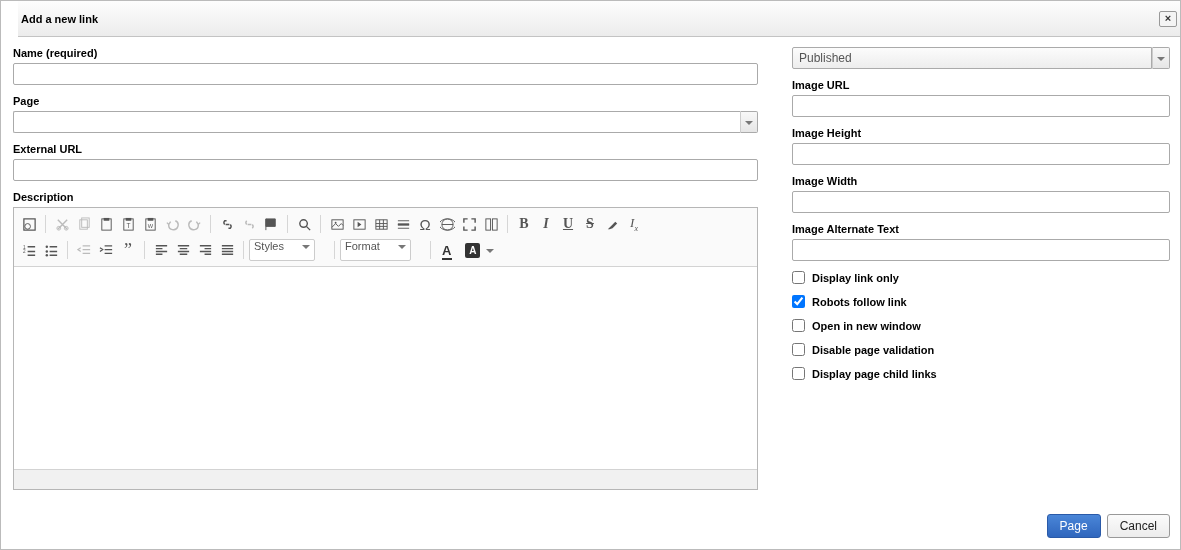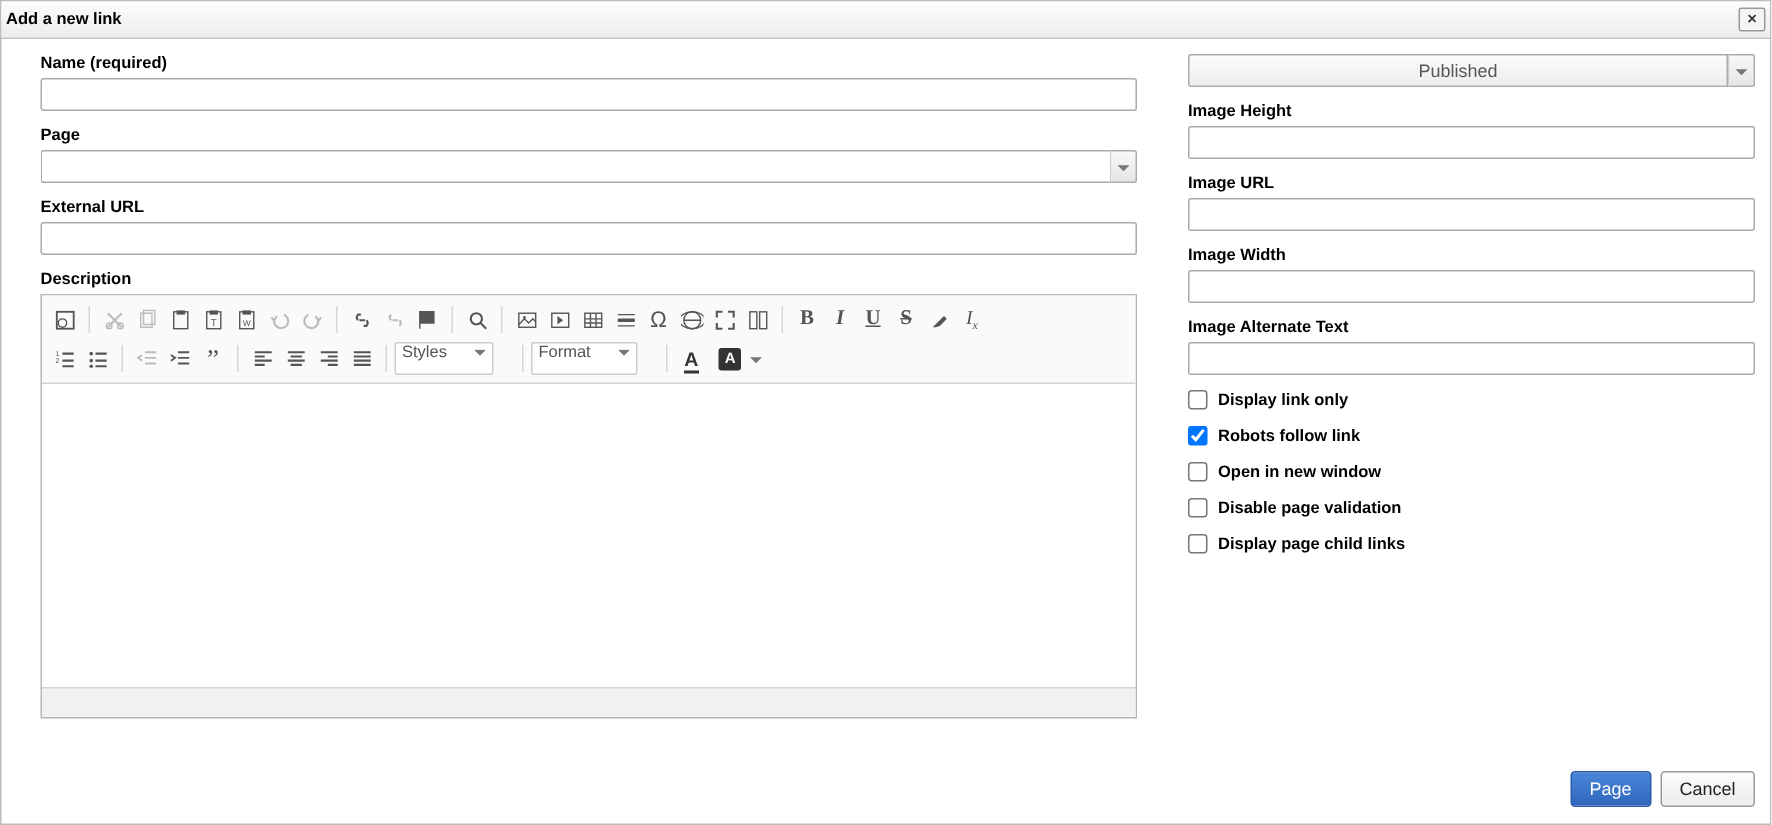--- a/index.html
+++ b/index.html
@@ -1,32 +1,32 @@
 <!DOCTYPE html>
 <html><head>
 <meta charset="utf-8">
 <style>
 * { box-sizing: border-box; margin: 0; padding: 0; }
 html, body { width: 1181px; height: 550px; font-family: Arial, Helvetica, sans-serif; font-size: 12px; color: #000; background: #fff; }
 .dialog { width: 1181px; height: 550px; border: 1px solid #bbb; background: #fff; display: flex; flex-direction: column; }
-.titlebar { background: linear-gradient(#fdfdfd,#ececec); border-bottom: 1px solid #c3c3c3; height: 25px; display: flex; align-items: center; padding: 0 3px; }
+.titlebar { background: linear-gradient(#fdfdfd,#ececec); border-bottom: 1px solid #c3c3c3; height: 36px; display: flex; align-items: center; padding: 0 3px; margin-left: 17px; }
 .titlebar .title { font-weight: bold; font-size: 11px; flex: 1; }
 .close-btn { width: 18px; height: 16px; border: 1px solid #999; border-radius: 2px; background: #f4f4f4; display: flex; align-items: center; justify-content: center; font-size: 11px; line-height: 1; cursor: pointer; font-weight: bold; color: #333; }
-.body { flex: 1; padding: 10px 10px 0 26px; display: flex; gap: 34px; }
+.body { flex: 1; padding: 10px 10px 0 12px; display: flex; gap: 34px; }
 .col-left { flex: 1; min-width: 0; }
 .col-right { width: 378px; }
 .field { margin-bottom: 10px; }
 .field label { display: block; font-weight: bold; font-size: 11px; margin-bottom: 4px; }
 .text-input { width: 100%; height: 22px; border: 1px solid #aaa; border-radius: 2px; padding: 2px 4px; font-size: 12px; background: #fff; }
 .select-wrap { display: flex; }
 .select-wrap .text-input { border-top-right-radius: 0; border-bottom-right-radius: 0; border-right: 0; }
 .select-caret { width: 18px; height: 22px; border: 1px solid #aaa; border-left: 1px solid #ccc; border-radius: 0 2px 2px 0; background: linear-gradient(#f8f8f8,#e6e6e6); display: flex; align-items: center; justify-content: center; color: #666; cursor: pointer; }
 .select-caret svg { width: 8px; height: 5px; }
 .pubstate { display: flex; }
-.pubstate .sel-box { flex: 1; height: 22px; border: 1px solid #aaa; border-radius: 2px 0 0 2px; background: linear-gradient(#fcfcfc,#ededed); padding: 3px 6px; color: #555; text-align: center; }
+.pubstate .sel-box { flex: 1; height: 22px; border: 1px solid #aaa; border-radius: 2px 0 0 2px; background: linear-gradient(#fcfcfc,#ededed); padding: 3px 6px; color: #555; }
 .editor-frame { border: 1px solid #b6b6b6; background: #fff; }
 .toolbar { background: #fafafa; border-bottom: 1px solid #d3d3d3; padding: 3px 4px; }
 .tool-row { display: flex; align-items: center; flex-wrap: wrap; gap: 0; height: 26px; }
 .sep { width: 1px; height: 18px; background: #d6d6d6; margin: 0 5px; }
 .tbtn { width: 22px; height: 22px; display: flex; align-items: center; justify-content: center; color: #555; border-radius: 2px; cursor: pointer; }
 .tbtn.disabled { color: #bbb; cursor: default; }
 .tbtn svg { width: 15px; height: 15px; }
 .combo { height: 22px; border: 1px solid #ccc; background: #fff; font-size: 11px; padding: 0 4px; color: #555; display: flex; gap: 18px; cursor: pointer; border-radius:2px; margin-right: 14px;}
 .combo .caret svg{width:8px;height:5px;}
 .txtbtn { font-family: Georgia, serif; font-weight: bold; font-size: 14px; color: #555; width:22px; height:22px; display:flex; align-items:center; justify-content:center; cursor:pointer;}
@@ -310,25 +310,25 @@
         <div class="pubstate">
           <div class="sel-box"><span>Published</span></div>
           <div class="select-caret">
               <span><svg viewBox="0 0 10 6">
                   <path d="M0 0 L5 5 L10 0 Z" fill="#777"></path>
                 </svg></span>
             </div>
         </div>
       </div>
       <div class="field">
+        <label>Image URL</label>
+        <input class="text-input" type="text" value="" style="">
+      </div>
+      <div class="field">
         <label>Image Height</label>
-        <input class="text-input" type="text" value="" style="">
-      </div>
-      <div class="field">
-        <label>Image URL</label>
         <input class="text-input" type="text" value="" style="">
       </div>
       <div class="field">
         <label>Image Width</label>
         <input class="text-input" type="text" value="" style="">
       </div>
       <div class="field">
         <label>Image Alternate Text</label>
         <input class="text-input" type="text" value="" style="">
       </div>

